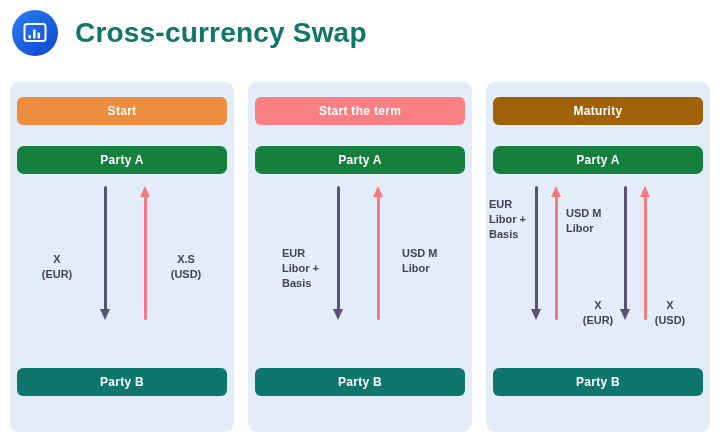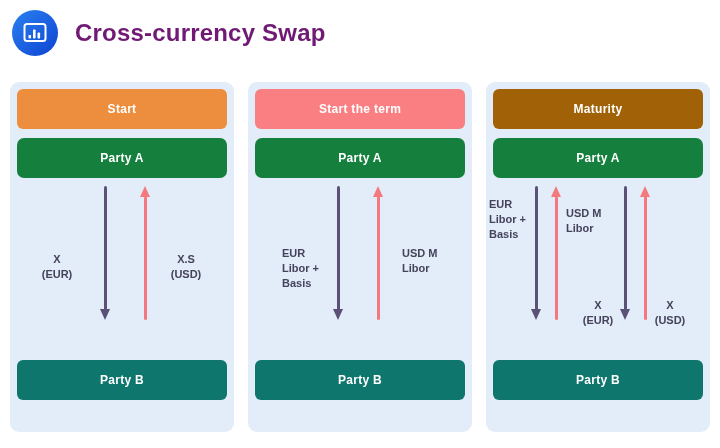--- a/index.html
+++ b/index.html
@@ -1,28 +1,28 @@
 <!DOCTYPE html>
 <html><head>
 <meta charset="utf-8">
 <style>
   * { margin: 0; padding: 0; box-sizing: border-box; }
   html, body { width: 720px; height: 448px; background: #ffffff; overflow: hidden;
     font-family: "Liberation Sans", sans-serif; }
 
   .app-header { position: absolute; left: 12px; top: 10px; display: flex; align-items: center; }
   .logo { width: 46px; height: 46px; }
-  .page-title { margin-left: 17px; font-size: 24px; font-weight: 700; color: #701a75; letter-spacing: 0.2px; }
+  .page-title { margin-left: 17px; font-size: 28px; font-weight: 700; color: #0f766e; letter-spacing: 0.2px; }
 
   .panels { position: absolute; left: 10px; top: 82px; display: flex; gap: 14px; }
   .card { position: relative; width: 224px; height: 350px; background: #e3edf9; border-radius: 9px; }
 
-  .bar { position: absolute; left: 7px; right: 7px; height: 40px; border-radius: 6px;
+  .bar { position: absolute; left: 7px; right: 7px; height: 28px; border-radius: 6px;
     display: flex; align-items: center; justify-content: center;
-    color: #ffffff; font-size: 12px; font-weight: 700; letter-spacing: 0.3px; }
+    color: #ffffff; font-size: 12px; font-weight: 700; letter-spacing: 0.3px; margin-top: 8px; }
   .phase-bar { top: 7px; }
   .phase-start { background: #ed8e3e; }
   .phase-during { background: #f97f82; }
   .phase-maturity { background: #a16207; }
   .party-a { top: 56px; background: #15803d; border-radius: 7px; }
   .party-b { top: 278px; background: #0f766e; }
 
   .arrow { position: absolute; width: 3px; border-radius: 3px; }
   .arrow.down { top: 104px; height: 124px; }
   .arrow.down::after { content: ""; position: absolute; bottom: -10px; left: -3.5px;

